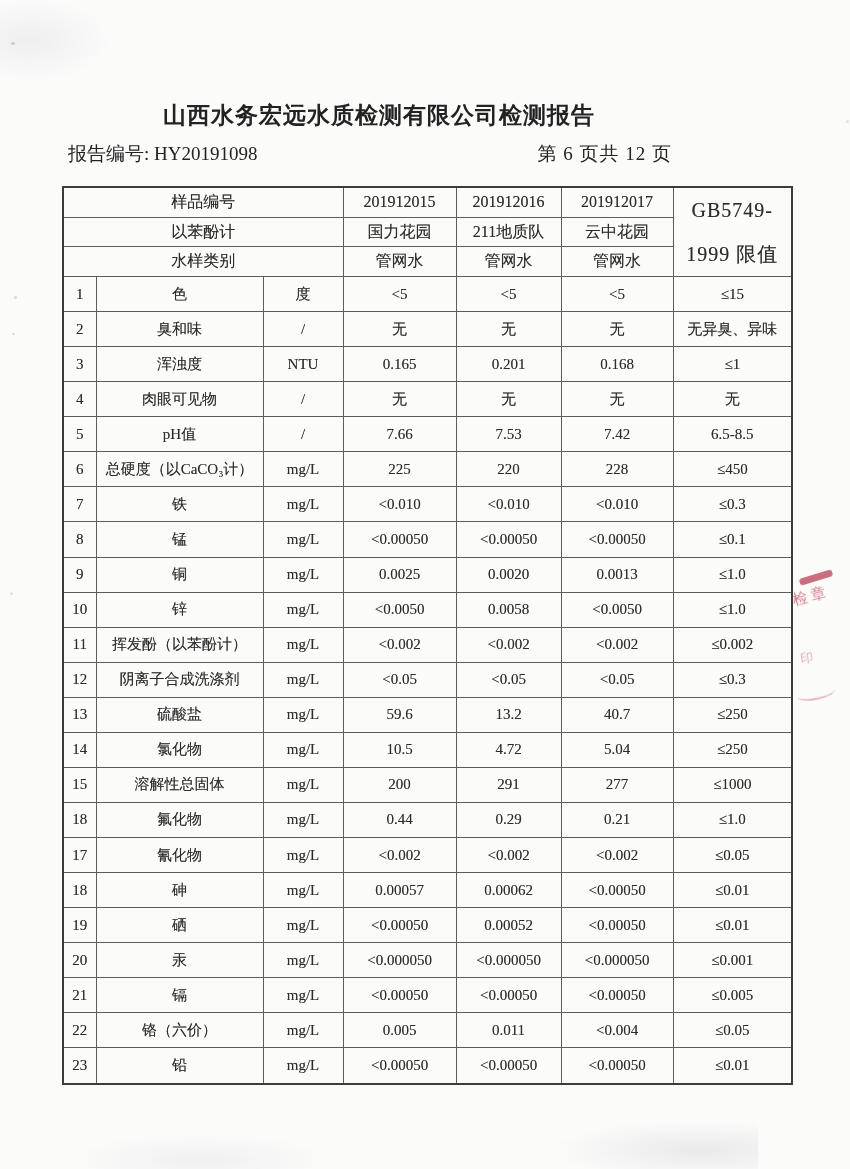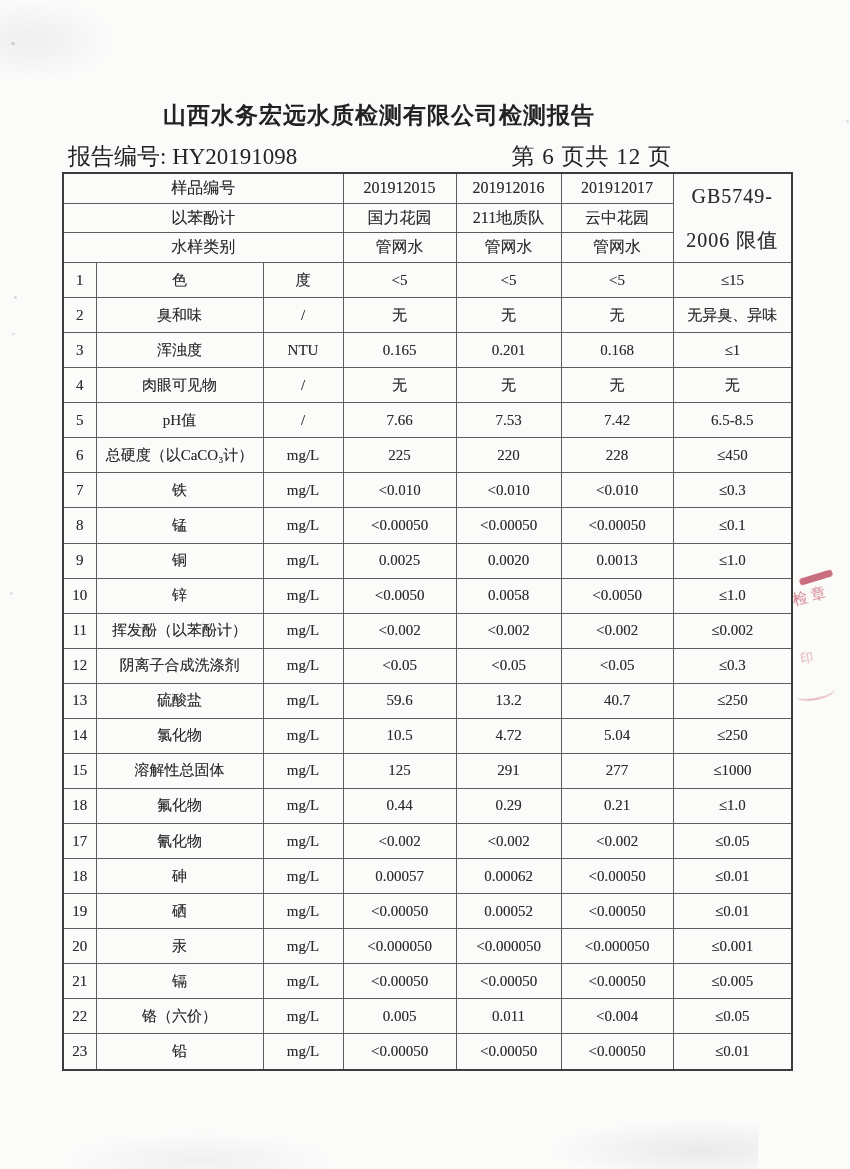--- a/index.html
+++ b/index.html
@@ -34,30 +34,30 @@
     font-size: 23px;
     letter-spacing: 1px;
     color: #222;
   }
   .meta-row {
     position: absolute;
     top: 141px;
     left: 68px;
     right: 86px;
     height: 22px;
-    font-size: 23px;
+    font-size: 19px;
     color: #232323;
   }
   .report-no { position: absolute; left: 0; top: 0; }
   .page-indicator { position: absolute; right: 0; top: 0; letter-spacing: 1px; }
 
   table.report {
     position: absolute;
     left: 62px;
-    top: 172px;
+    top: 186px;
     width: 729px;
     height: 876px;
     border-collapse: collapse;
     table-layout: fixed;
     font-size: 15px;
     color: #2c2c2c;
     text-shadow: 0 0 0.5px rgba(40,40,40,0.45);
     border-radius: 13px;
   }
   table.report td, table.report th {
@@ -147,21 +147,21 @@
     </colgroup>
     <thead>
       <tr class="hdr">
         <th colspan="3">样品编号</th>
         <th>201912015</th>
         <th>201912016</th>
         <th>201912017</th>
         <th rowspan="3">
           <div class="limit-head">
             <div>GB5749-</div>
-            <div>2006 限值</div>
+            <div>1999 限值</div>
           </div>
         </th>
       </tr>
       <tr class="hdr">
         <th colspan="3">以苯酚计</th>
         <th>国力花园</th>
         <th>211地质队</th>
         <th>云中花园</th>
       </tr>
       <tr class="hdr">
@@ -295,21 +295,21 @@
           <td>mg/L</td>
           <td>10.5</td>
           <td>4.72</td>
           <td>5.04</td>
           <td>≤250</td>
         </tr>
         <tr>
           <td>15</td>
           <td class="c-name">溶解性总固体</td>
           <td>mg/L</td>
-          <td>125</td>
+          <td>200</td>
           <td>291</td>
           <td>277</td>
           <td>≤1000</td>
         </tr>
         <tr>
           <td>18</td>
           <td class="c-name">氟化物</td>
           <td>mg/L</td>
           <td>0.44</td>
           <td>0.29</td>

